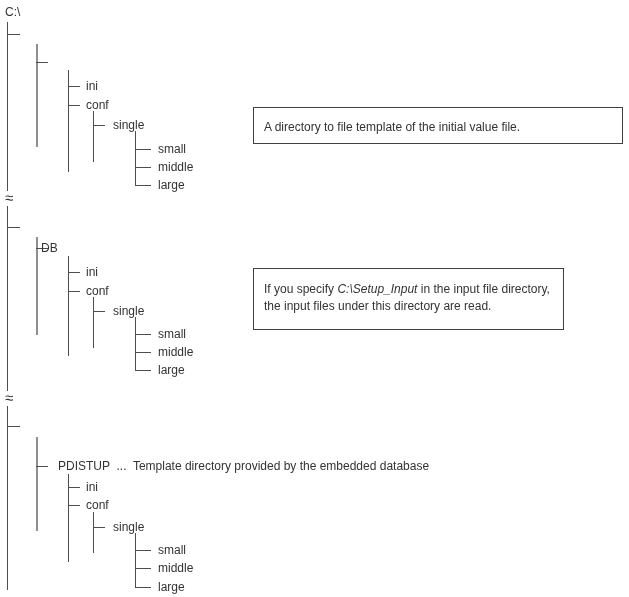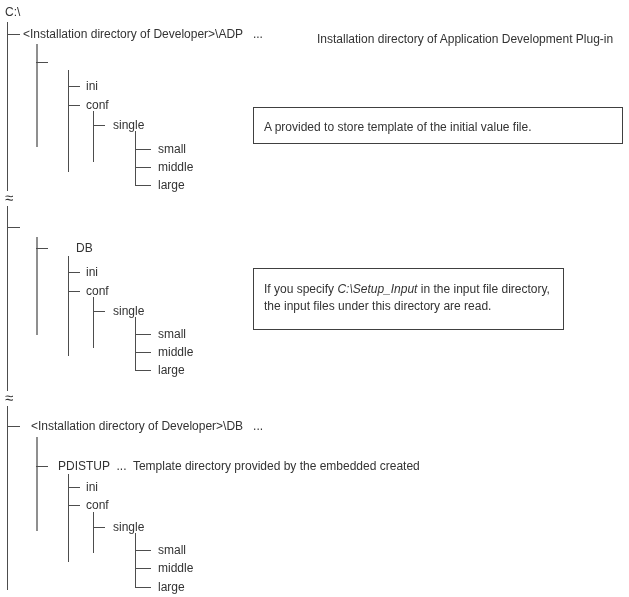--- a/index.html
+++ b/index.html
@@ -29,22 +29,20 @@
   <div class="lbl" style="left:5px;top:6px">C:\</div>
 
   <div class="vl" style="left:7px;top:22px;height:172px"></div>
   <div class="vl" style="left:7px;top:206px;height:187px"></div>
   <div class="vl" style="left:7px;top:406px;height:184px"></div>
 
   <div class="squig" style="left:4px;top:191px">≈</div>
   <div class="squig" style="left:4px;top:391px">≈</div>
 
   <div class="hl" style="left:7px;top:34px;width:13px"></div>
-  <div class="lbl" style="left:23px;top:28px">&lt;Installation directory of Developer&gt;\ADP   ...</div>
-  <div class="lbl" style="left:317px;top:33px">Installation directory of Application Development Plug-in</div>
 
   <div class="vl gray" style="left:36px;top:44px;height:103px"></div>
   <div class="hl" style="left:36px;top:62px;width:12px"></div>
 
   <div class="vl" style="left:68px;top:70px;height:102px"></div>
   <div class="hl" style="left:68px;top:86px;width:12px"></div>
   <div class="lbl" style="left:86px;top:80px">ini</div>
   <div class="hl" style="left:68px;top:105px;width:12px"></div>
   <div class="lbl" style="left:86px;top:99px">conf</div>
 
@@ -53,27 +51,27 @@
   <div class="lbl" style="left:113px;top:119px">single</div>
 
   <div class="vl" style="left:135px;top:131px;height:55px"></div>
   <div class="hl" style="left:135px;top:149px;width:16px"></div>
   <div class="lbl" style="left:158px;top:143px">small</div>
   <div class="hl" style="left:135px;top:167px;width:16px"></div>
   <div class="lbl" style="left:158px;top:161px">middle</div>
   <div class="hl" style="left:135px;top:185px;width:16px"></div>
   <div class="lbl" style="left:158px;top:179px">large</div>
 
-  <div class="note" style="left:253px;top:107px;width:370px;height:37px;padding-top:11px">A provided to store template of the initial value file.</div>
+  <div class="note" style="left:253px;top:107px;width:370px;height:37px;padding-top:11px">A directory to file template of the initial value file.</div>
 
   <div class="hl" style="left:7px;top:227px;width:13px"></div>
 
   <div class="vl gray" style="left:36px;top:237px;height:98px"></div>
   <div class="hl" style="left:36px;top:248px;width:12px"></div>
-  <div class="lbl" style="left:76px;top:242px">DB</div>
+  <div class="lbl" style="left:41px;top:242px">DB</div>
 
   <div class="vl" style="left:68px;top:256px;height:100px"></div>
   <div class="hl" style="left:68px;top:272px;width:12px"></div>
   <div class="lbl" style="left:86px;top:266px">ini</div>
   <div class="hl" style="left:68px;top:291px;width:12px"></div>
   <div class="lbl" style="left:86px;top:285px">conf</div>
 
   <div class="vl" style="left:93px;top:297px;height:51px"></div>
   <div class="hl" style="left:93px;top:311px;width:12px"></div>
   <div class="lbl" style="left:113px;top:305px">single</div>
@@ -82,25 +80,24 @@
   <div class="hl" style="left:135px;top:334px;width:16px"></div>
   <div class="lbl" style="left:158px;top:328px">small</div>
   <div class="hl" style="left:135px;top:352px;width:16px"></div>
   <div class="lbl" style="left:158px;top:346px">middle</div>
   <div class="hl" style="left:135px;top:370px;width:16px"></div>
   <div class="lbl" style="left:158px;top:364px">large</div>
 
   <div class="note" style="left:253px;top:268px;width:311px;height:62px;padding-top:12px"><span>If you specify </span><i>C:\Setup_Input</i><span> in the input file directory, the input files under this directory are read.</span></div>
 
   <div class="hl" style="left:7px;top:426px;width:13px"></div>
-  <div class="lbl" style="left:31px;top:420px">&lt;Installation directory of Developer&gt;\DB   ...</div>
 
   <div class="vl gray" style="left:36px;top:437px;height:94px"></div>
   <div class="hl" style="left:36px;top:466px;width:12px"></div>
-  <div class="lbl" style="left:58px;top:460px">PDISTUP  ...  Template directory provided by the embedded created</div>
+  <div class="lbl" style="left:58px;top:460px">PDISTUP  ...  Template directory provided by the embedded database</div>
 
   <div class="vl" style="left:68px;top:474px;height:88px"></div>
   <div class="hl" style="left:68px;top:487px;width:12px"></div>
   <div class="lbl" style="left:86px;top:481px">ini</div>
   <div class="hl" style="left:68px;top:505px;width:12px"></div>
   <div class="lbl" style="left:86px;top:499px">conf</div>
 
   <div class="vl" style="left:93px;top:512px;height:41px"></div>
   <div class="hl" style="left:93px;top:527px;width:12px"></div>
   <div class="lbl" style="left:113px;top:521px">single</div>

